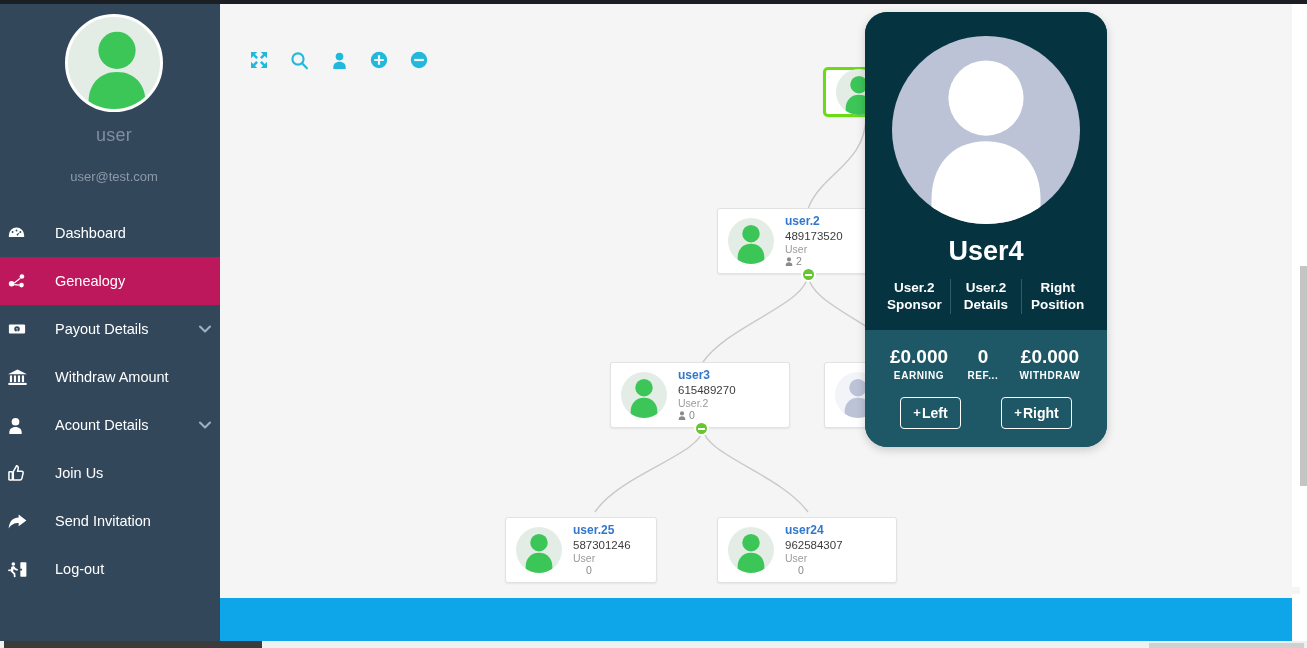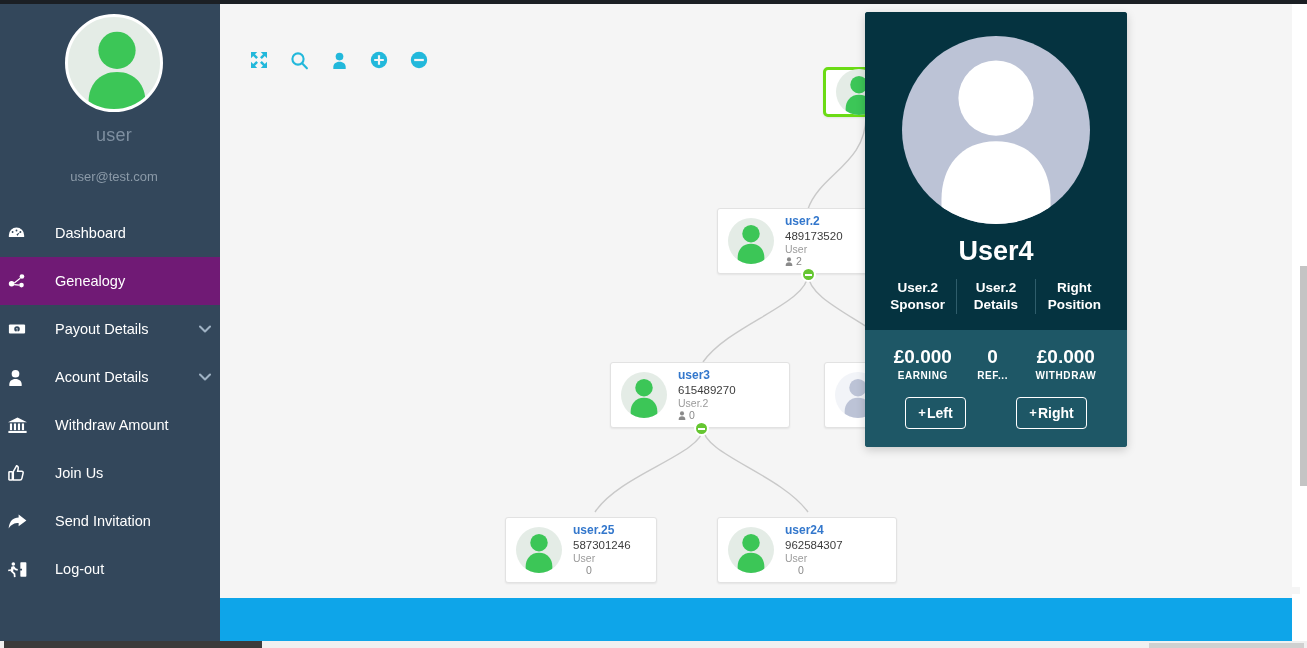--- a/index.html
+++ b/index.html
@@ -74,21 +74,21 @@
     position: relative;
     display: flex;
     align-items: center;
     height: 48px;
     padding-left: 8px;
     cursor: pointer;
     color: #ffffff;
     font-size: 14.5px;
   }
   .nav-item.active {
-    background: #701a75;
+    background: #be185d;
   }
   .nav-item.active::after {
     content: "";
     position: absolute;
     right: 0; top: 0;
     width: 5px; height: 100%;
     background: #18c29c;
   }
   .nav-ico {
     width: 30px;
@@ -237,22 +237,22 @@
     display: block;
     width: 7px; height: 2px;
     background: #ffffff;
   }
 
   
   .popup {
     position: absolute;
     top: 8px;
     left: 645px;
-    width: 262px;
-    border-radius: 3px;
+    width: 242px;
+    border-radius: 22px;
     overflow: hidden;
     background: #17525e;
     z-index: 20;
     box-shadow: 0 3px 10px rgba(0,0,0,.18);
   }
   .popup-top {
     background: #053340;
     padding: 24px 14px 16px;
     text-align: center;
   }
@@ -444,45 +444,45 @@
         <span class="nav-label">Payout Details</span>
         <span class="nav-chev">
           <svg width="12" height="8" viewBox="0 0 12 8" fill="none" stroke="#9fb2c4" stroke-width="2.1" stroke-linecap="round" stroke-linejoin="round">
               <path d="M1 1.6L6 6.4 11 1.6"></path>
             </svg>
         </span>
       </div>
 
       <div class="nav-item">
         <span class="nav-ico">
-          <svg width="15" height="17" viewBox="0 0 16 18" fill="#ffffff">
-            <circle cx="8" cy="5" r="4.1"></circle>
-            <path d="M8 10.5c-4.1 0-6.6 2.6-6.6 5.6V18h13.2v-1.9c0-3-2.5-5.6-6.6-5.6z"></path>
-          </svg>
-        </span>
-        <span class="nav-label">Acount Details</span>
-        <span class="nav-chev">
-          <svg width="12" height="8" viewBox="0 0 12 8" fill="none" stroke="#9fb2c4" stroke-width="2.1" stroke-linecap="round" stroke-linejoin="round">
-              <path d="M1 1.6L6 6.4 11 1.6"></path>
-            </svg>
-        </span>
-      </div>
-
-      <div class="nav-item">
-        <span class="nav-ico">
           <svg width="19" height="18" viewBox="0 0 20 18" fill="#ffffff">
             <path d="M10 1L0 6h20z"></path>
             <rect x="2" y="7.4" width="2.3" height="7"></rect>
             <rect x="6.2" y="7.4" width="2.3" height="7"></rect>
             <rect x="10.4" y="7.4" width="2.3" height="7"></rect>
             <rect x="14.6" y="7.4" width="2.3" height="7"></rect>
             <rect x="0.4" y="15.2" width="19.2" height="2.2"></rect>
           </svg>
         </span>
         <span class="nav-label">Withdraw Amount</span>
+      </div>
+
+      <div class="nav-item">
+        <span class="nav-ico">
+          <svg width="15" height="17" viewBox="0 0 16 18" fill="#ffffff">
+            <circle cx="8" cy="5" r="4.1"></circle>
+            <path d="M8 10.5c-4.1 0-6.6 2.6-6.6 5.6V18h13.2v-1.9c0-3-2.5-5.6-6.6-5.6z"></path>
+          </svg>
+        </span>
+        <span class="nav-label">Acount Details</span>
+        <span class="nav-chev">
+          <svg width="12" height="8" viewBox="0 0 12 8" fill="none" stroke="#9fb2c4" stroke-width="2.1" stroke-linecap="round" stroke-linejoin="round">
+              <path d="M1 1.6L6 6.4 11 1.6"></path>
+            </svg>
+        </span>
       </div>
 
 
       <div class="nav-item">
         <span class="nav-ico">
           <svg width="17" height="18" viewBox="0 0 18 18" fill="none" stroke="#ffffff" stroke-width="1.6">
             <path d="M5.6 7.6L9 1.4c1.6.4 2.2 1.6 1.7 3.4l-.5 2.3h4.2c1.2 0 1.9.9 1.6 2l-1.3 5.6c-.2 1-1 1.7-2 1.7H5.6z"></path>
             <rect x="1" y="7.6" width="3.6" height="8.8" rx=".6"></rect>
           </svg>
         </span>

